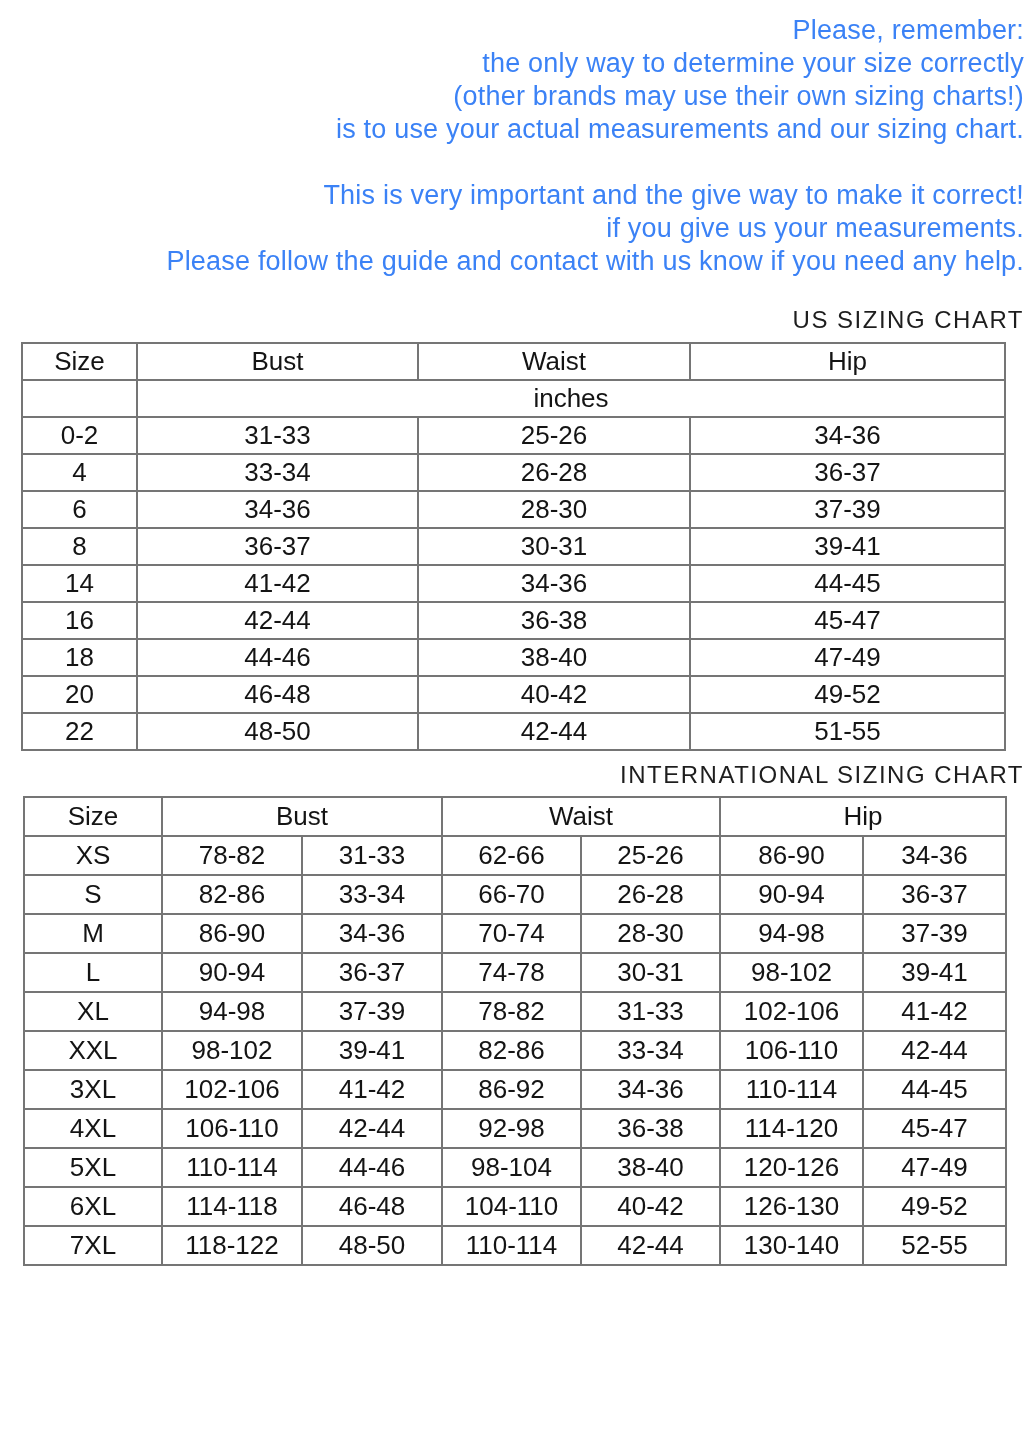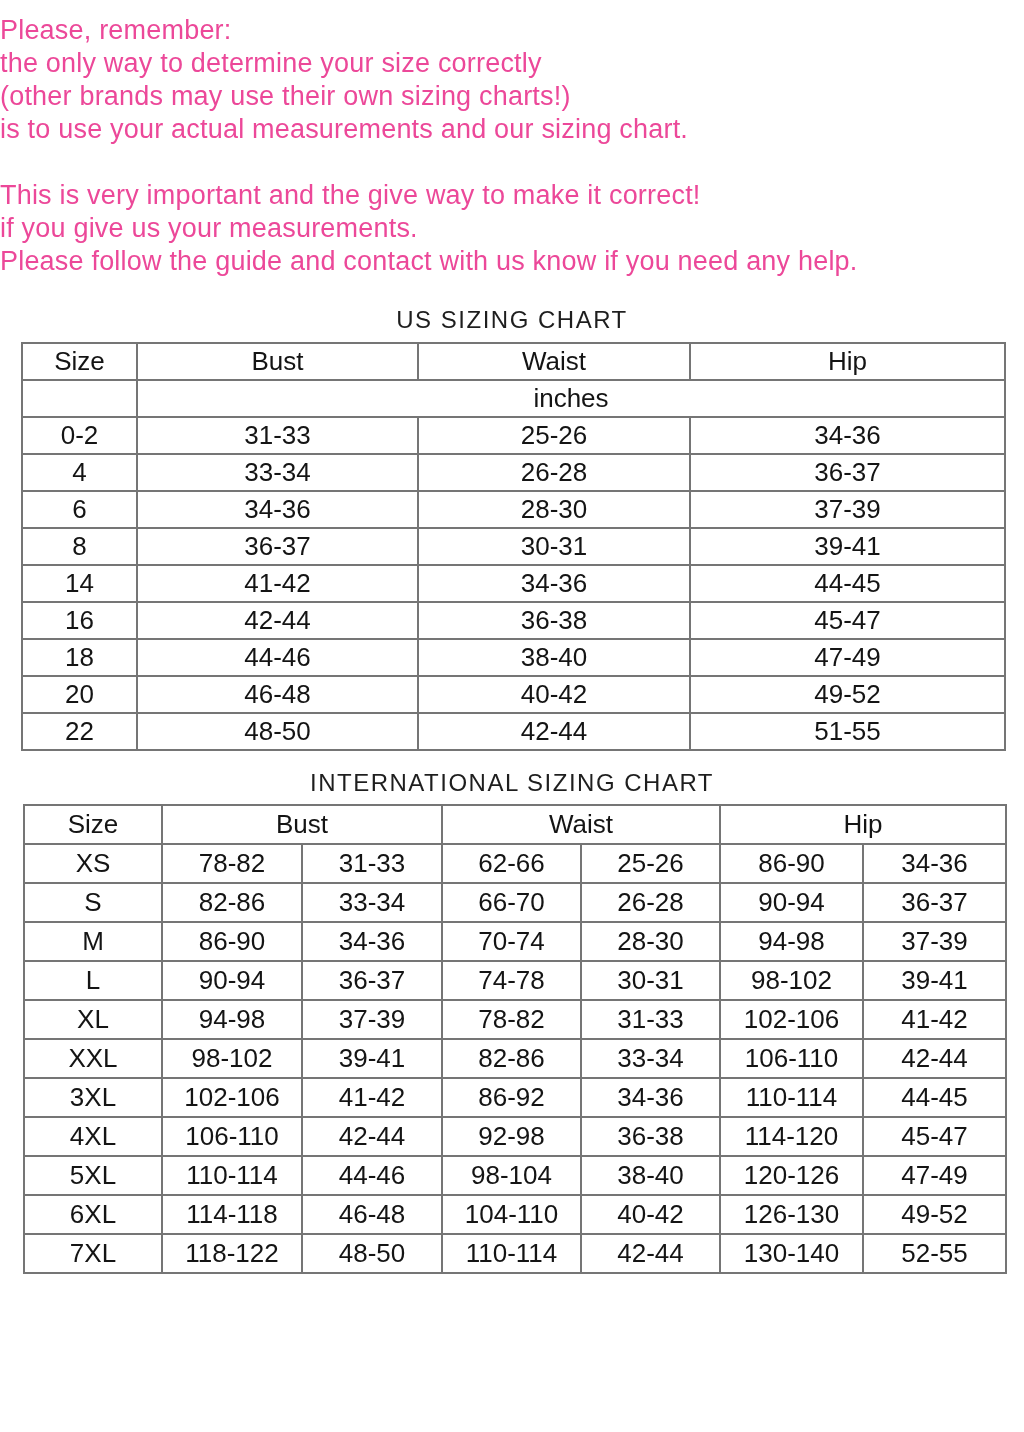--- a/index.html
+++ b/index.html
@@ -6,37 +6,37 @@
   html, body { background: #ffffff; }
   body {
     width: 1024px;
     height: 1432px;
     font-family: "Liberation Sans", sans-serif;
     overflow: hidden;
     position: relative;
   }
   .intro {
     margin-top: 14px;
-    text-align: left;
-    color: #ec4899;
+    text-align: right;
+    color: #3b82f6;
     font-size: 27px;
     line-height: 33px;
     font-weight: 400;
     letter-spacing: 0.2px;
   }
   .intro-gap { height: 33px; }
   .chart-title {
-    text-align: center;
+    text-align: right;
     color: #1E1E1E;
     font-size: 24px;
     letter-spacing: 1.5px;
     font-weight: 400;
   }
   .us-title { margin-top: 28px; margin-bottom: 8px; }
-  .intl-title { margin-top: 18px; margin-bottom: 7px; }
+  .intl-title { margin-top: 10px; margin-bottom: 7px; }
   table {
     border-collapse: collapse;
     table-layout: fixed;
   }
   .us-table { width: 983px; margin-left: 21px; }
   .intl-table { width: 982px; margin-left: 23px; }
   th, td {
     border: 2px solid #757575;
     text-align: center;
     vertical-align: middle;

